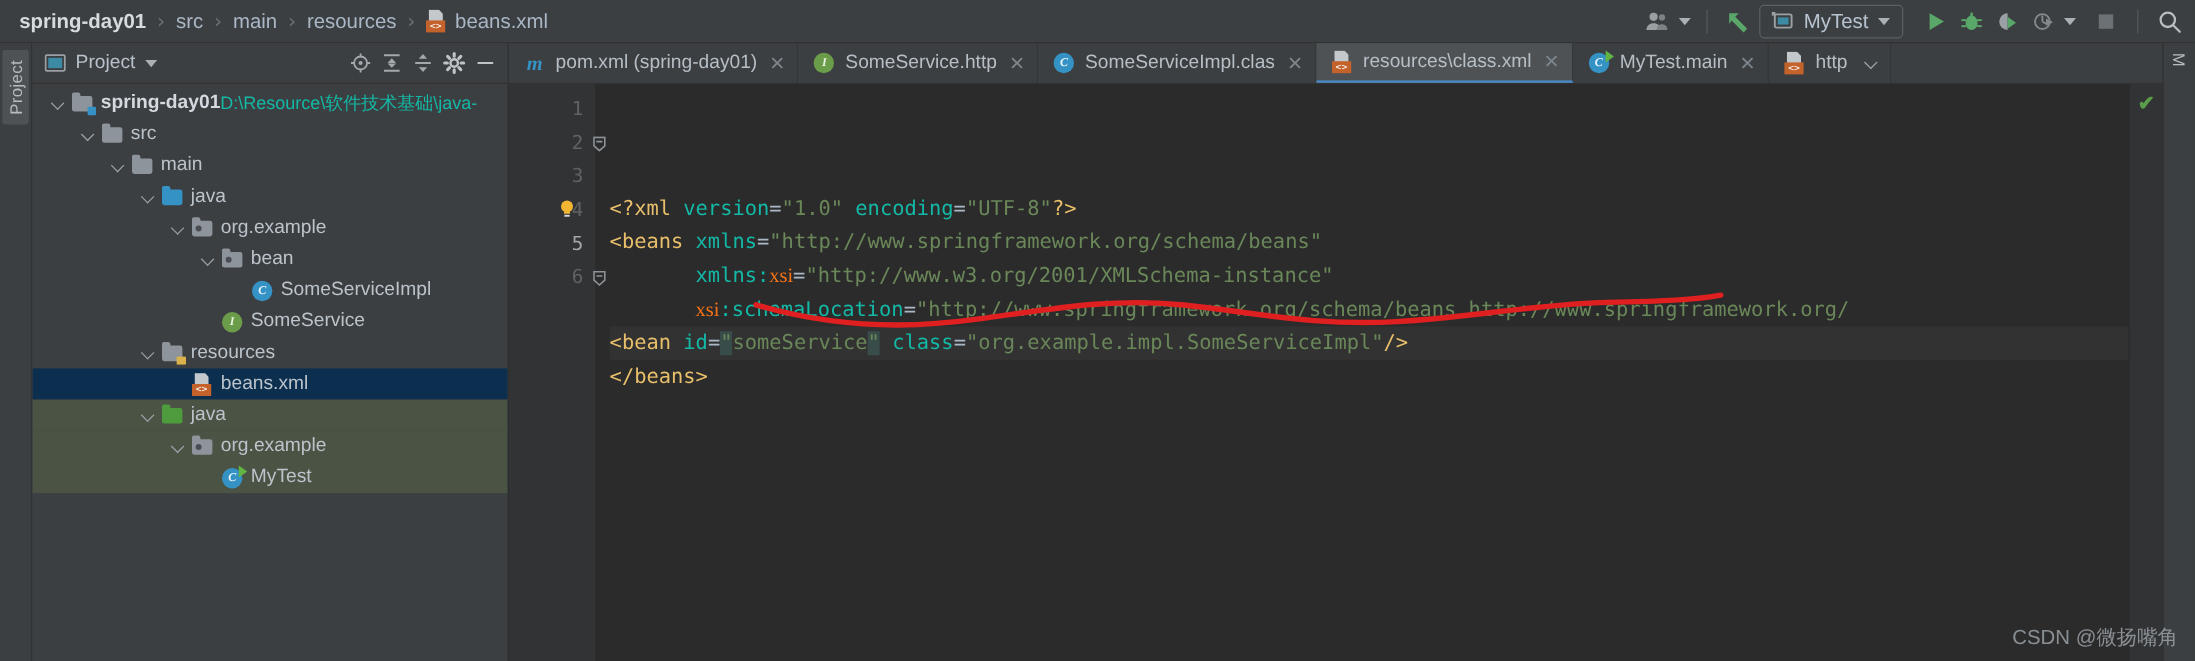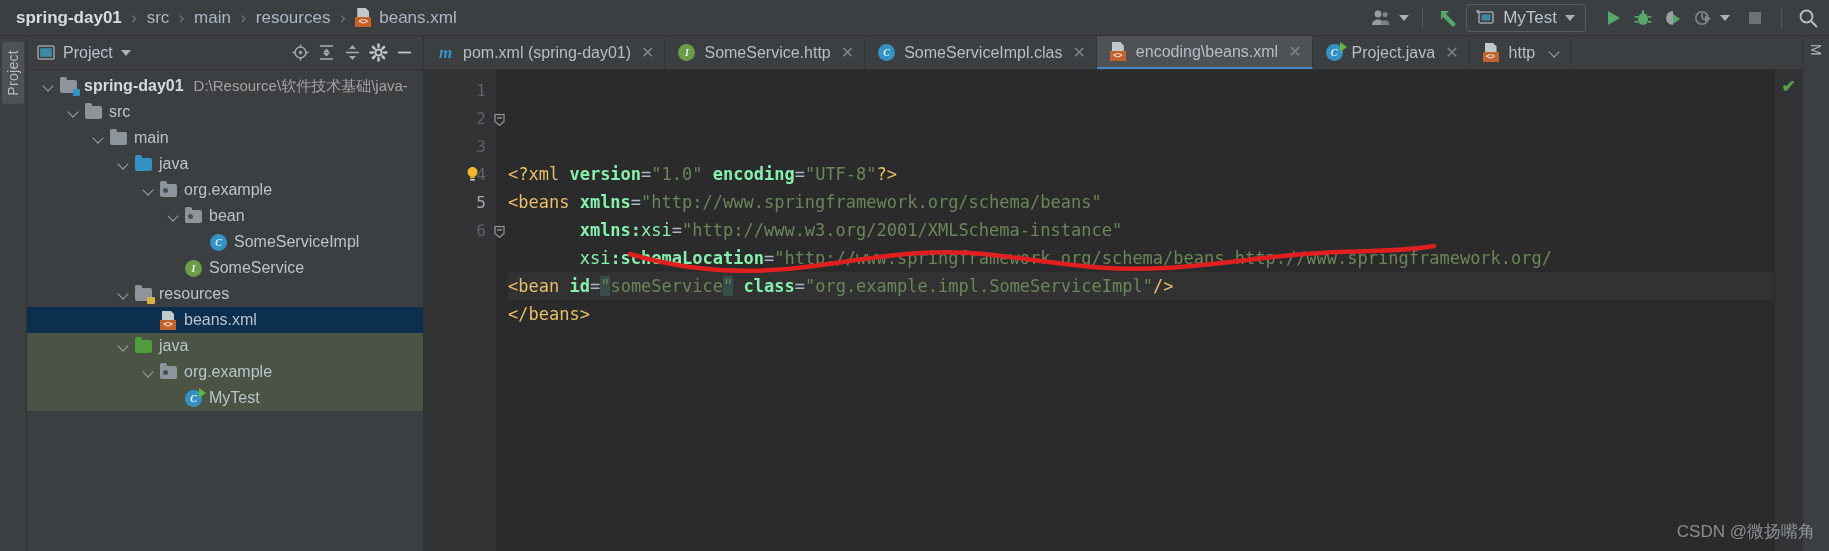--- a/index.html
+++ b/index.html
@@ -94,21 +94,21 @@
   .trow {
     display: flex; align-items: center; height: 26px;
     color: #bbc3cb; white-space: nowrap; padding-right: 6px;
   }
   .trow.sel { background: #0d2f4f; }
   .trow.test-src { background: #4b5345; }
   .trow.target-row { background: #4d463a; }
   .tw { width: 22px; min-width: 22px; display: flex; align-items: center; justify-content: center; }
   .tlabel { margin-left: 6px; }
   .tlabel.bold { font-weight: bold; color: #d5dae0; }
-  .tpath { margin-left: 10px; color: #a3a3a3; font-size: 15px; overflow: hidden; }
+  .tpath { color: #14b8a6; font-size: 15px; overflow: hidden; }
 
   
   .chev { width: 11px; height: 11px; position: relative; }
   .chev::before {
     content: ""; position: absolute; left: 1px; top: 1px;
     width: 7px; height: 7px;
     border-right: 1.6px solid #9aa1a8; border-bottom: 1.6px solid #9aa1a8;
     transform: rotate(45deg);
   }
   .chev.right::before { transform: rotate(-45deg); left: 0px; top: 1px; }
@@ -224,23 +224,23 @@
   }
   .code {
     flex: 1; padding: 6px 0 0 12px; min-width: 0;
     font-family: "DejaVu Sans Mono", monospace; font-size: 17px;
     line-height: 28px; white-space: pre; overflow: hidden;
     position: relative;
   }
   .cline { height: 28px; }
   .cline.current { background: #323232; }
   .tag { color: #e8bf6a; }
-  .attr { color: #86efac; font-weight: bold; }
+  .attr { color: #14b8a6; }
   .val { color: #6a8759; }
-  .pfx { color: #86efac; }
+  .pfx { color: #f97316; font-family: Liberation Serif, serif; }
   .punc { color: #a9b7c6; }
   .qmark { background: #384d49; }
 
   
   .rstrip {
     width: 28px; min-width: 28px; background: #313335;
     border-left: 1px solid #2b2b2b;
     display: flex; flex-direction: column; align-items: center; padding-top: 6px;
   }
   .ok-check { color: #5a9e4b; font-size: 17px; font-weight: bold; }
@@ -563,28 +563,28 @@
             <span class="etab-label">SomeServiceImpl.clas</span>
             <span class="x">✕</span>
           </div>
           <div class="etab active">
             <span style="display: inline-flex; align-items: center; justify-content: center; width: 19px;">
               <i class="xmlicon">
                 <i class="pg"></i>
                 <i class="tag">&lt;&gt;</i>
               </i>
             </span>
-            <span class="etab-label">encoding\beans.xml</span>
+            <span class="etab-label">resources\class.xml</span>
             <span class="x">✕</span>
           </div>
           <div class="etab">
             <span style="display: inline-flex; align-items: center; justify-content: center; width: 19px;">
               <i class="cicon test">C</i>
             </span>
-            <span class="etab-label">Project.java</span>
+            <span class="etab-label">MyTest.main</span>
             <span class="x">✕</span>
           </div>
           <div class="etab">
             <span style="display: inline-flex; align-items: center; justify-content: center; width: 19px;">
               <i class="xmlicon">
                 <i class="pg"></i>
                 <i class="tag">&lt;&gt;</i>
               </i>
             </span>
             <span class="etab-label">http</span>

